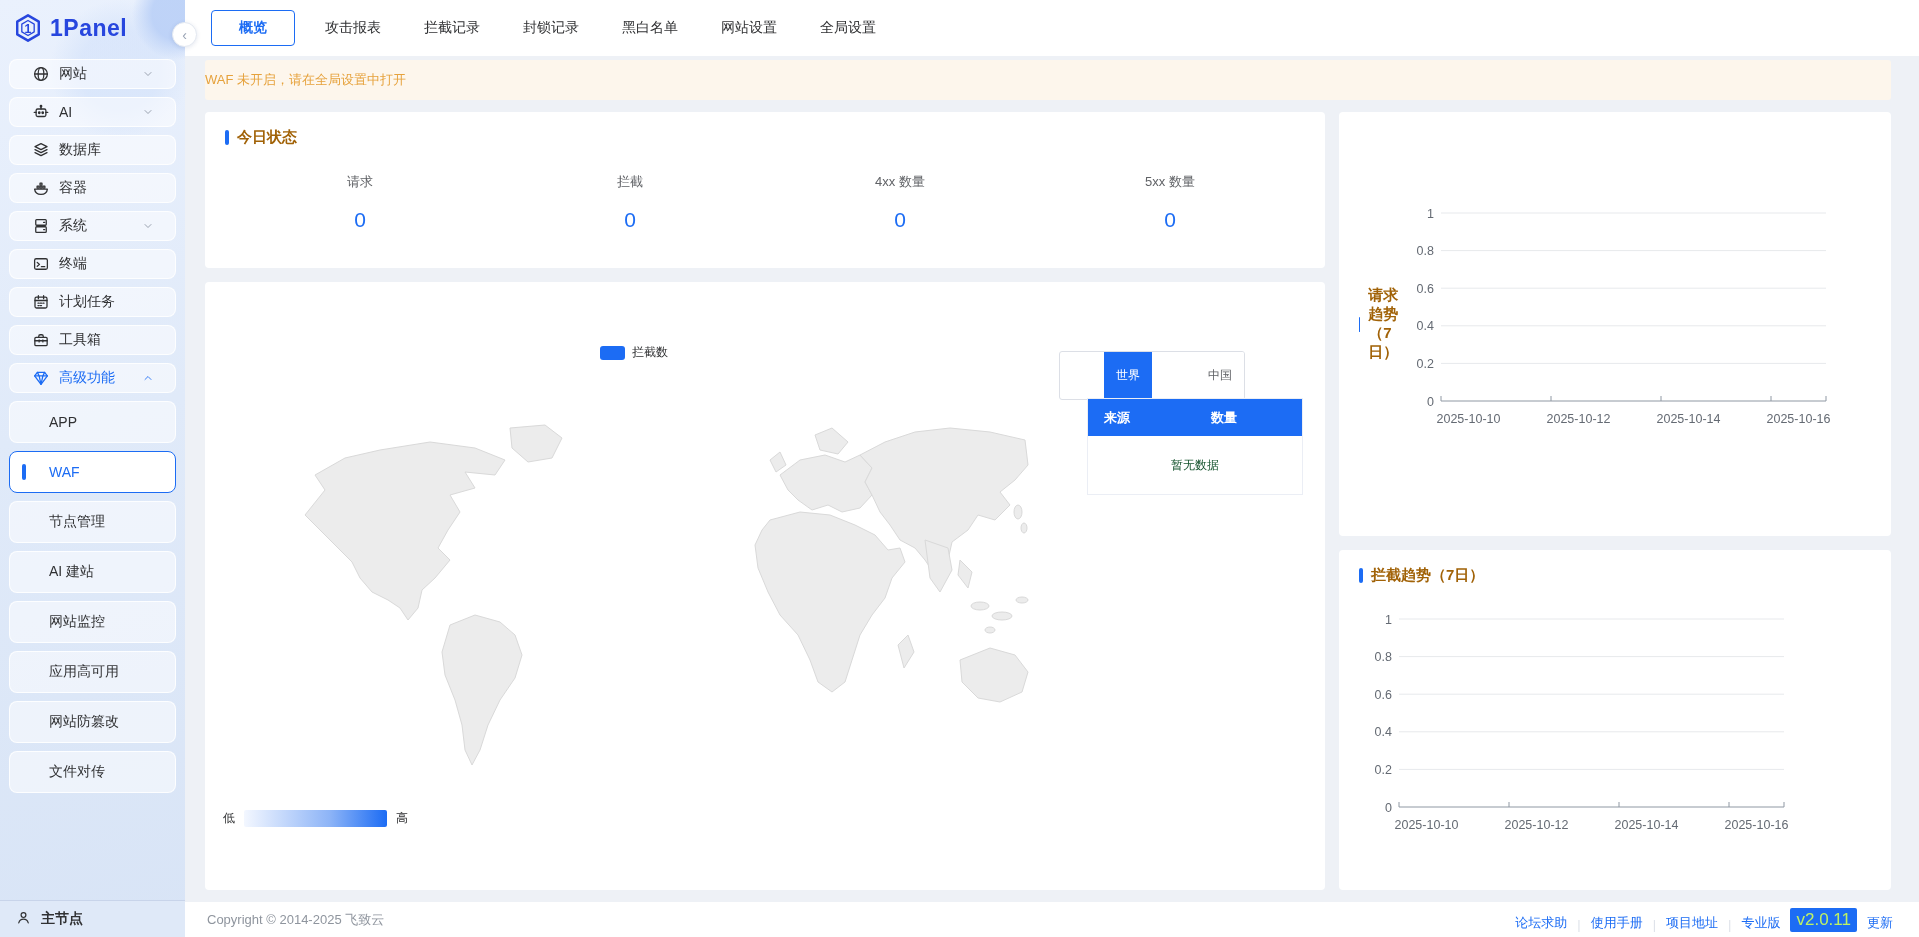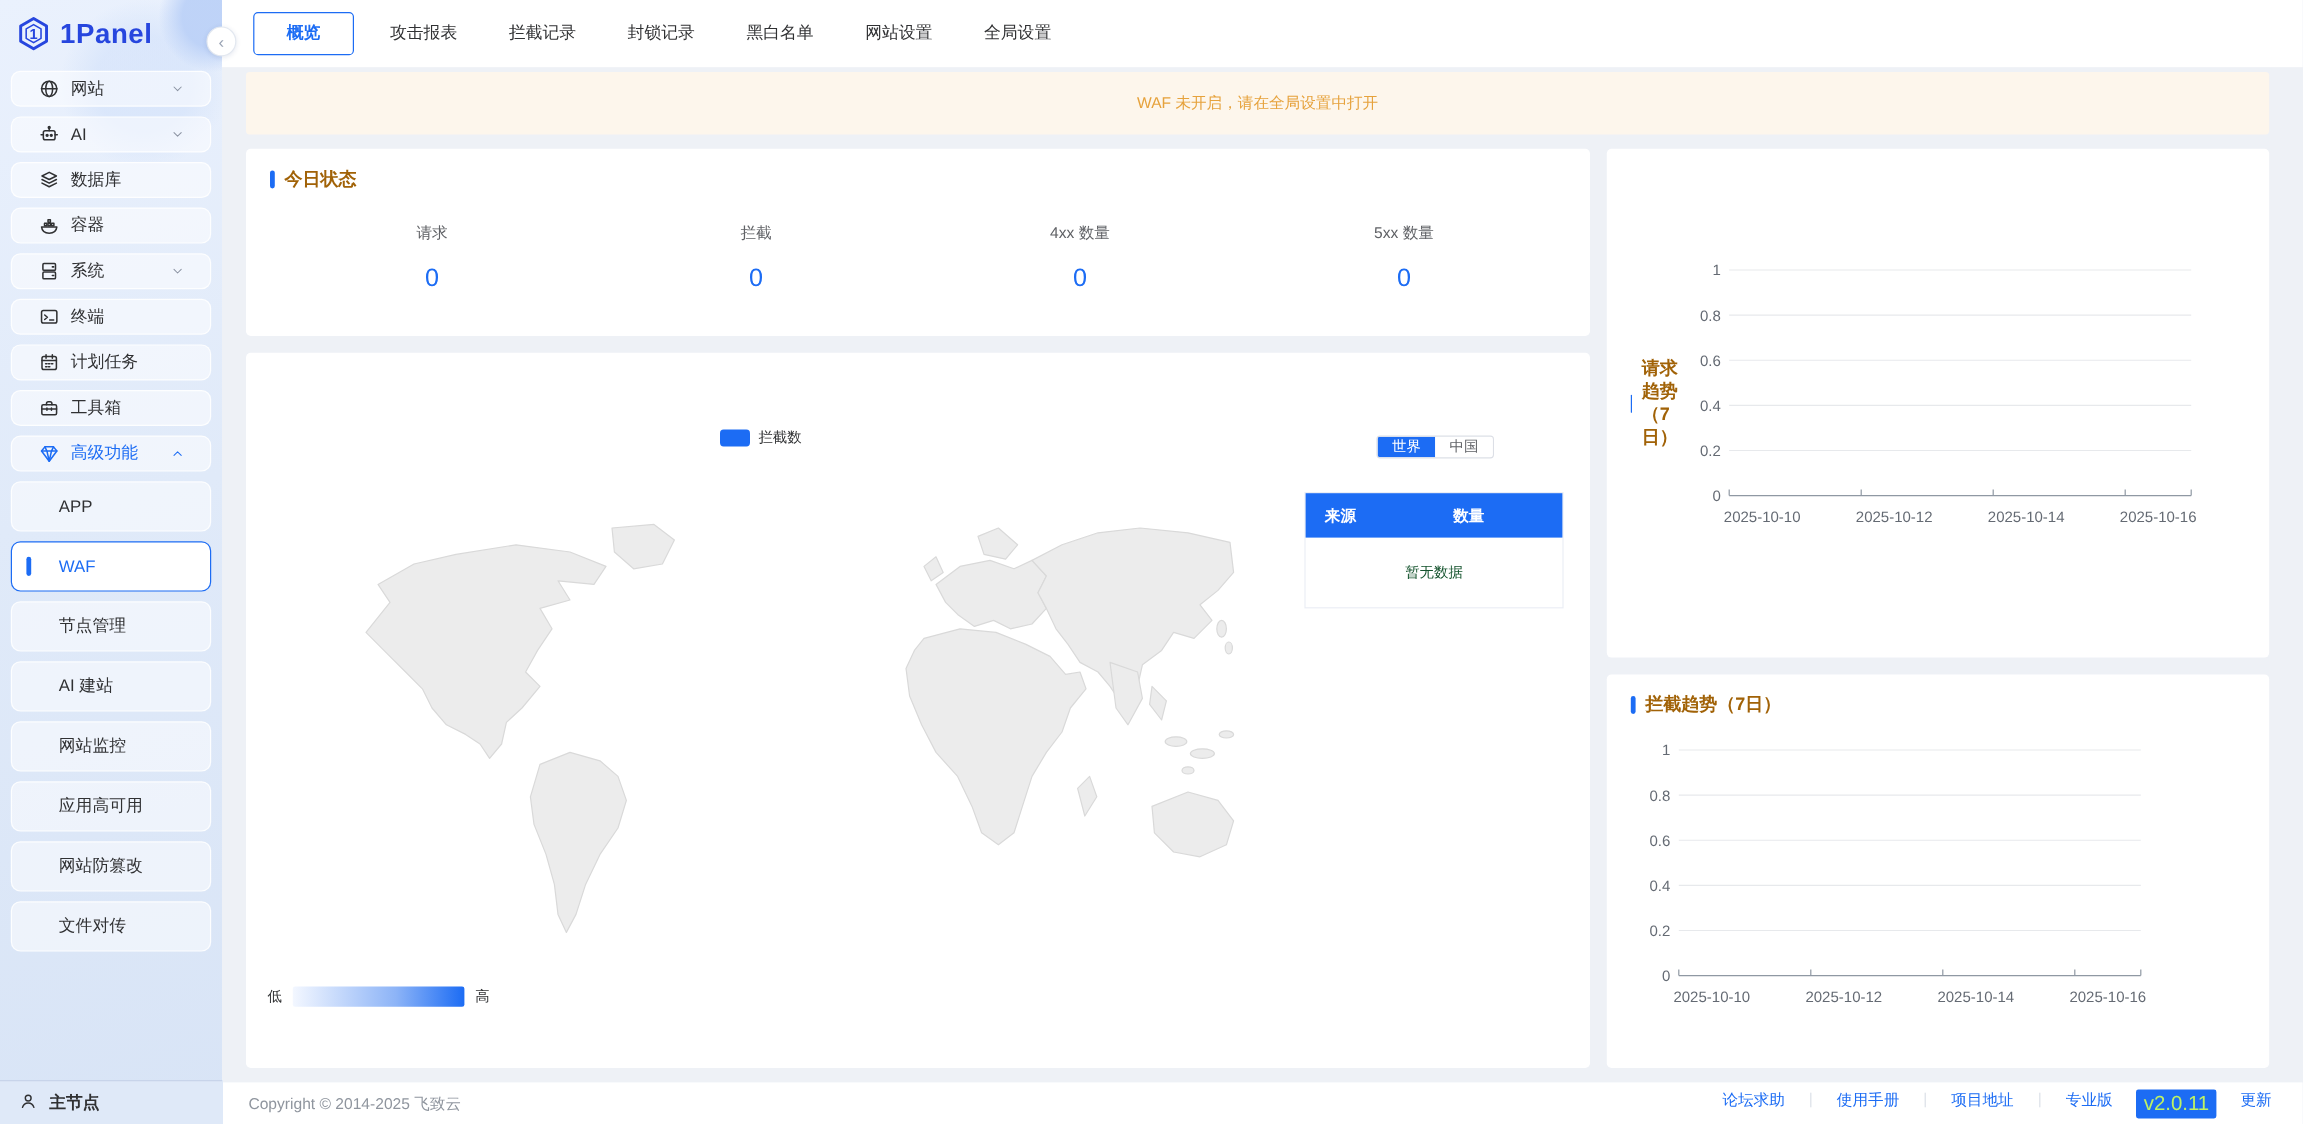--- a/index.html
+++ b/index.html
@@ -41,43 +41,43 @@
     padding-left:15px; gap:9px; font-size:14px; cursor:pointer;font-weight:bold; }
   .node-row svg { width:17px; height:17px; }
 
   
   .main { margin-left:185px; height:937px; display:flex; flex-direction:column; }
   .topbar { height:56px; background:#fff; display:flex; align-items:center; padding-left:26px; flex:none; }
   .tab { font-size:14px; color:#303133; margin-right:43px; cursor:pointer; white-space:nowrap; }
   .tab.active { margin-right:30px; border:1px solid #1c6cf4; color:#1c6cf4; border-radius:4px;
     padding:8px 27px; font-weight:bold; }
   .content { flex:1; padding:4px 28px 12px 20px; display:flex; flex-direction:column; overflow:hidden; }
-  .banner { height:52px; flex:none; background:#fdf6ec; border-radius:3px; margin-bottom:12px;
-    display:flex; align-items:center; justify-content:center; color:#e6a23c; font-size:13px; }
+  .banner { height:40px; flex:none; background:#fdf6ec; border-radius:3px; margin-bottom:12px;
+    display:flex; align-items:center; color:#e6a23c; font-size:13px; }
   .cols { flex:1; display:flex; gap:14px; min-height:0; }
   .left-col { flex:1; display:flex; flex-direction:column; gap:14px; min-width:0; }
   .right-col { width:552px; flex:none; display:flex; flex-direction:column; gap:14px; }
   .card { background:#fff; border-radius:4px; padding:16px 20px; }
   .sec-title { display:flex; align-items:center; gap:8px; font-size:15px; font-weight:bold; color:#a16207; }
   .sec-title .bar { width:4px; height:15px; border-radius:2px; background:#1c6cf4; }
 
   
   .today-card { height:156px; flex:none; }
   .stats { display:grid; grid-template-columns:repeat(4,1fr); margin-top:26px; text-align:center; }
   .stat-label { font-size:13px; color:#606266; }
   .stat-value { font-size:21px; color:#1c6cf4; margin-top:17px; }
 
   
   .map-card { flex:1; position:relative; }
   .map-legend { position:absolute; left:395px; top:62px; display:flex; align-items:center; gap:7px;
     font-size:12px; color:#303133; }
   .map-legend .swatch { width:25px; height:14px; border-radius:3px; background:#1c6cf4; }
   .geo-toggle { position:absolute; right:80px; top:69px; display:flex; border:1px solid #dcdfe6;
     border-radius:3px; overflow:hidden; }
-  .geo-btn { font-size:12px; padding:0 12px; background:#fff; color:#606266; cursor:pointer; }
+  .geo-btn { font-size:12px; padding:15px 12px; background:#fff; color:#606266; cursor:pointer;margin-left:44px; }
   .geo-btn.active { background:#1c6cf4; color:#fff; }
   .src-table { position:absolute; right:22px; top:116px; width:216px; border:1px solid #ebeef5;
     background:#fff; font-size:13px; }
   .src-thead { display:flex; background:#1c6cf4; color:#fff; font-weight:bold; height:37px; align-items:center; }
   .src-th { padding-left:16px; width:50%; }
   .src-empty { height:58px; display:flex; align-items:center; justify-content:center; color:#14532d; font-size:12px; }
   .world-map { position:absolute; left:95px; top:138px; width:730px; height:370px; }
   .grad-legend { position:absolute; left:18px; top:528px; display:flex; align-items:center; gap:9px;
     font-size:12px; color:#303133; }
   .grad-bar { width:143px; height:17px; border-radius:2px;
@@ -87,21 +87,21 @@
   .trend-card-1 { height:424px; flex:none; display:flex; flex-direction:row; }
   .trend-card-2 { flex:1; display:flex; flex-direction:column; }
   .chart-body { flex:1; display:flex; align-items:center; justify-content:flex-start; }
   .chart-body svg { display:block; }
   .chart-body text { font-family:"Liberation Sans","DejaVu Sans",sans-serif; }
 
   
   .footer { height:35px; flex:none; background:#fff; display:flex; align-items:center;
     justify-content:space-between; padding:0 26px 0 22px; font-size:13px; }
   .copyright { color:#8f959e; }
-  .flinks { display:flex; align-items:flex-start; gap:20px; }
+  .flinks { display:flex; align-items:flex-end; gap:10px; }
   .flink { color:#1c6cf4; cursor:pointer; }
   .fsep { color:#dfe3ea; }
   .ver-badge { background:#1c6cf4; color:#bef264; padding:2px 6px; border-radius:2px; font-size:17px; cursor:pointer; }
 </style>
 </head>
 <body>
 
 <aside class="sidebar">
   <div class="logo-row">
     <svg width="30" height="30" viewBox="0 0 32 32">

